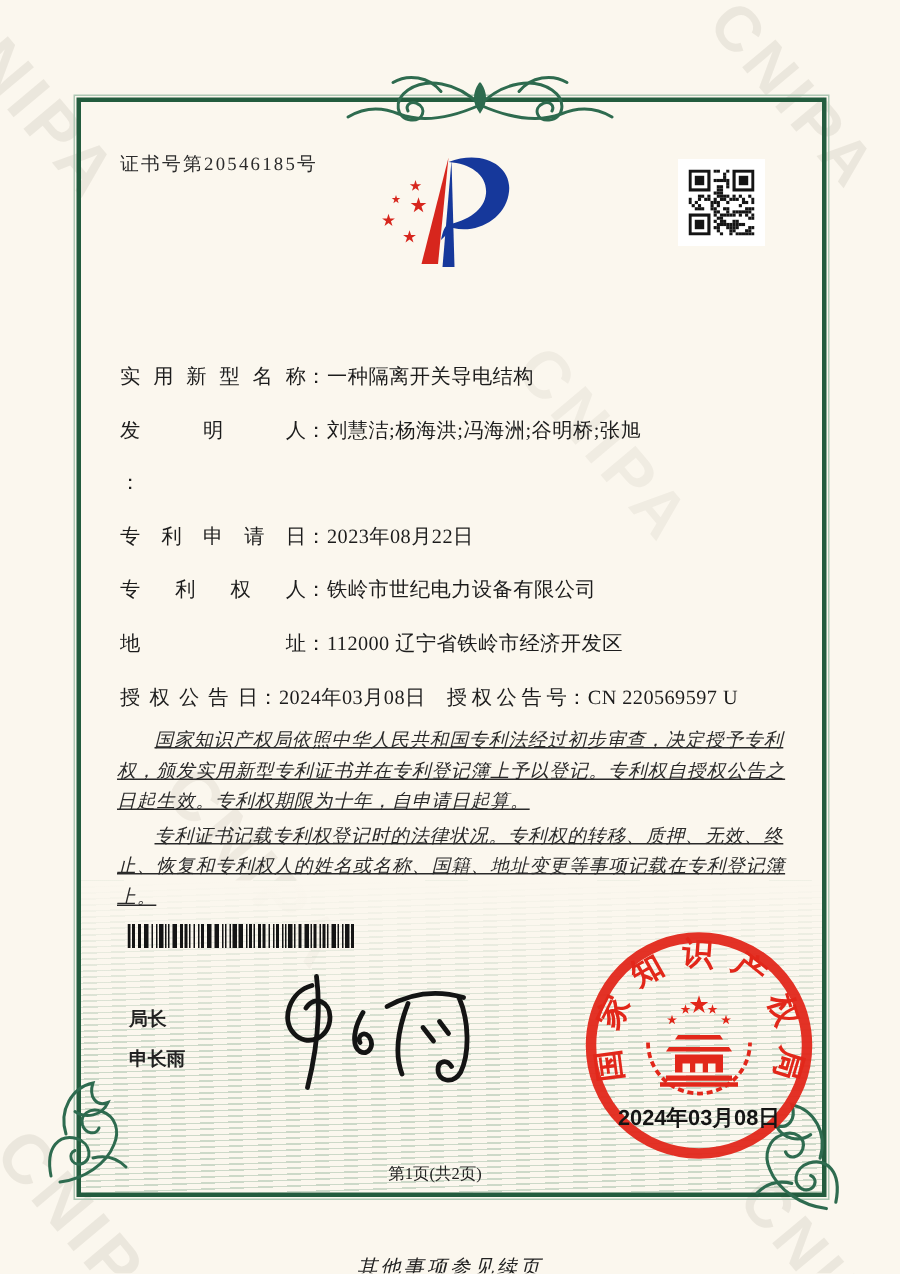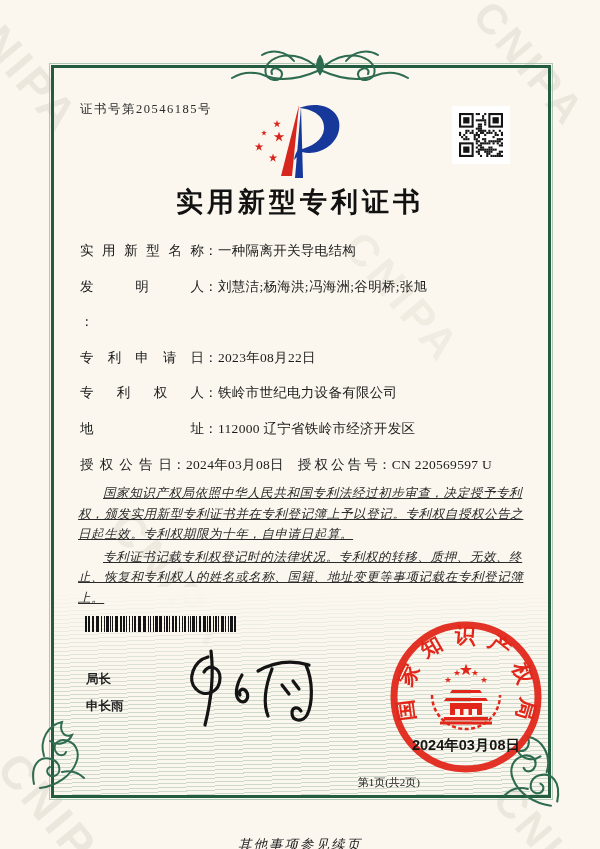--- a/index.html
+++ b/index.html
@@ -49,21 +49,21 @@
   .paras p {
     font-size:12.5px; line-height:20.5px; text-indent:2em; letter-spacing:0.6px;
     font-style:italic; color:#2a2a2a; margin-bottom:2px;text-decoration:underline;
   }
   .barcode { position:absolute; left:85px; top:616px; }
   .signer { position:absolute; left:86px; top:671px; font-family:Liberation Mono, monospace; }
   .signer .role { font-size:12.5px; font-weight:bold; color:#222; margin-bottom:10px; }
   .signer .name { font-size:12.5px; font-weight:bold; color:#222; }
   .sig { position:absolute; left:180px; top:645px; }
   .seal { position:absolute; left:386px; top:617px; z-index:5; }
-  .page-ind { position:absolute; left:160px; top:775px; width:260px; text-align:right; font-size:11px; color:#222; }
+  .page-ind { position:absolute; left:160px; top:775px; width:260px; text-align:center; font-size:11px; color:#222; }
   .cont-note {
     position:absolute; left:0; right:0; top:808px; text-align:center;
     font-size:13.5px; font-style:italic; letter-spacing:2px; color:#222;margin-top:28px;
   }
 </style>
 </head>
 <body>
 
 <div class="page">
 
@@ -252,21 +252,20 @@
           <rect x="27.23809523809524" y="41.904761904761905" width="2.0952380952380953" height="2.0952380952380953" fill="#141414"></rect>
           <rect x="31.42857142857143" y="41.904761904761905" width="2.0952380952380953" height="2.0952380952380953" fill="#141414"></rect>
           <rect x="33.523809523809526" y="41.904761904761905" width="2.0952380952380953" height="2.0952380952380953" fill="#141414"></rect>
           <rect x="35.61904761904762" y="41.904761904761905" width="2.0952380952380953" height="2.0952380952380953" fill="#141414"></rect>
           <rect x="37.714285714285715" y="41.904761904761905" width="2.0952380952380953" height="2.0952380952380953" fill="#141414"></rect>
           <rect x="39.80952380952381" y="41.904761904761905" width="2.0952380952380953" height="2.0952380952380953" fill="#141414"></rect>
           <rect x="41.904761904761905" y="41.904761904761905" width="2.0952380952380953" height="2.0952380952380953" fill="#141414"></rect>
         </svg>
     </div>
 
-    <div class="title">实用新型专利证书</div>
 
     <div class="fields">
       <div class="frow">
         <span class="flabel">实用新型名称</span>
           <span class="fcolon">：</span>
           <span class="fvalue">一种隔离开关导电结构</span>
       </div>
       <div class="frow">
         <span class="flabel">发明人</span>
           <span class="fcolon">：</span>

